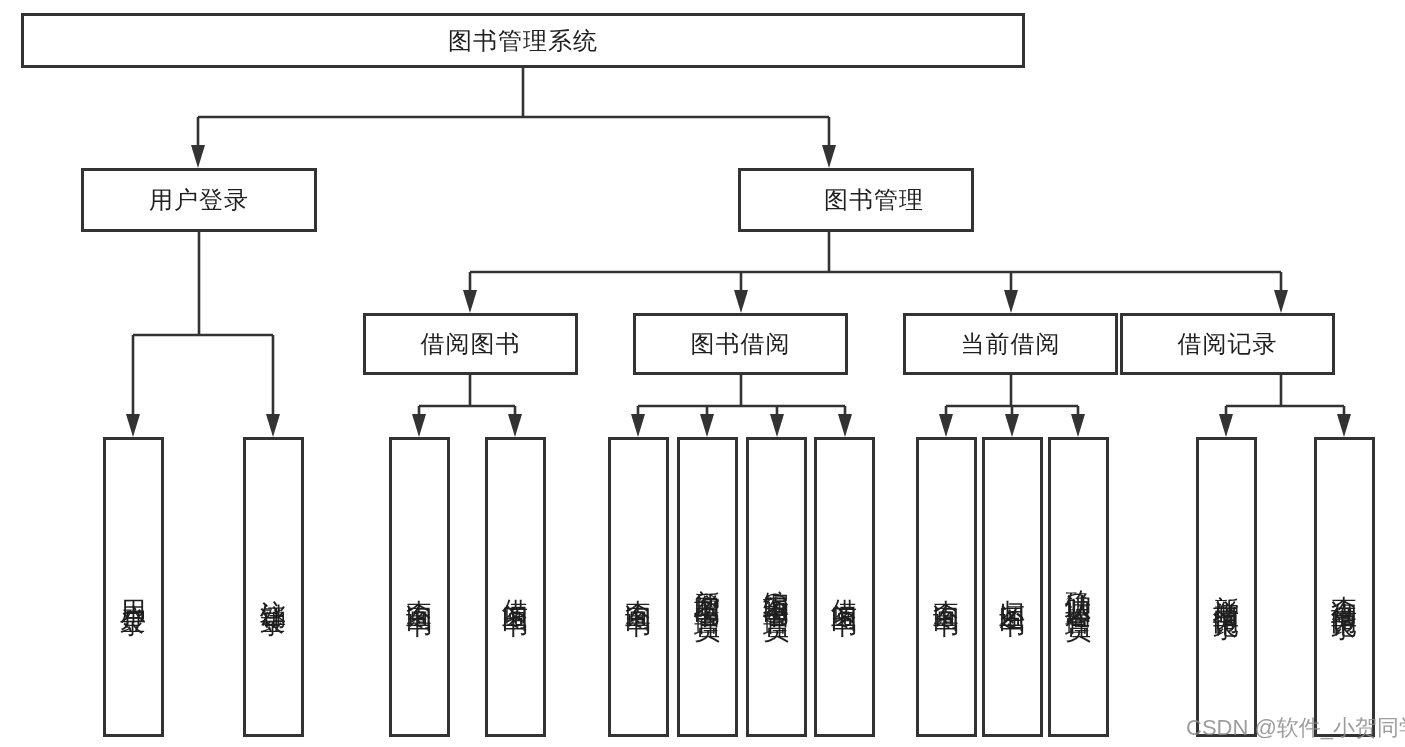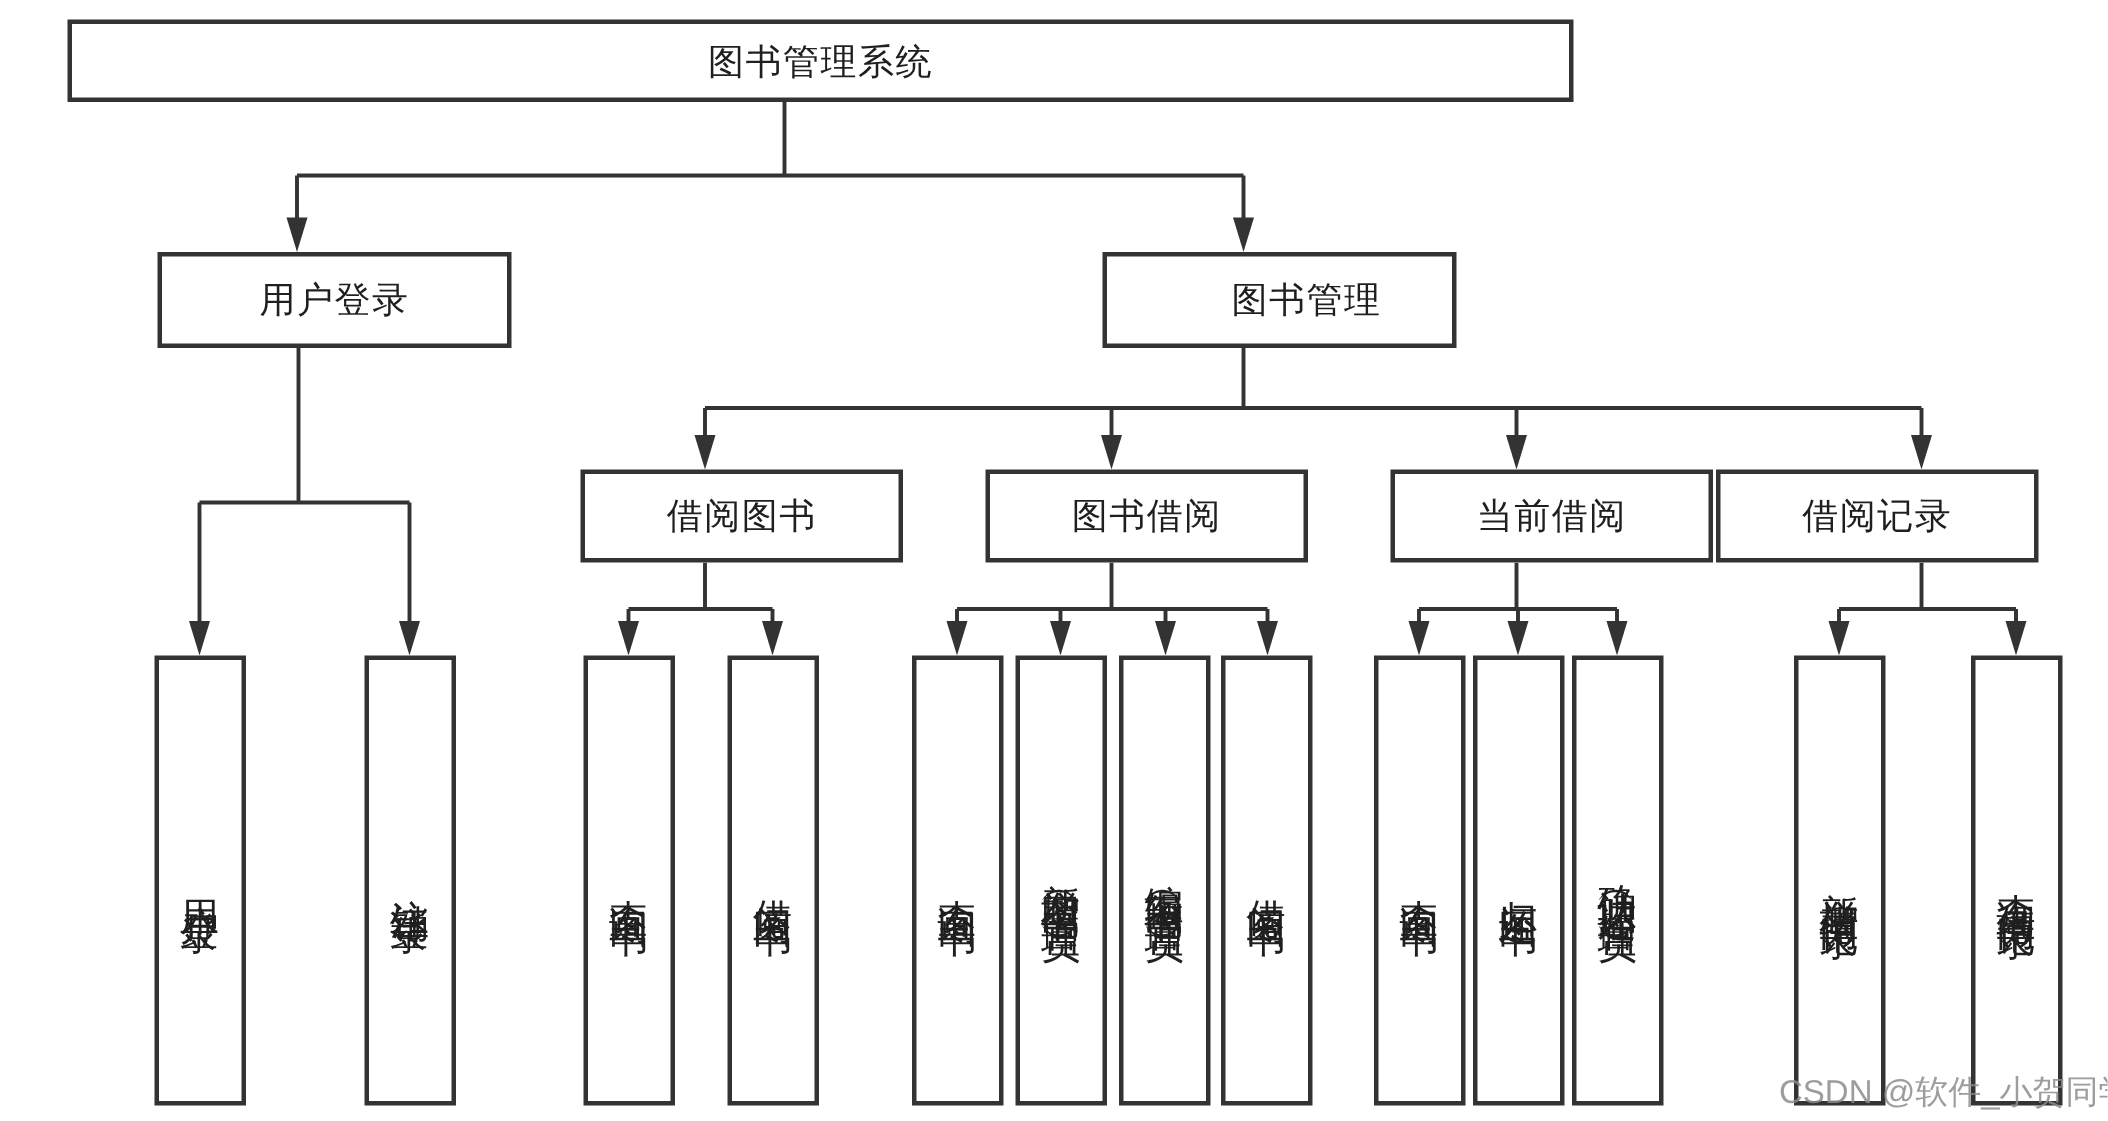--- a/index.html
+++ b/index.html
@@ -41,21 +41,20 @@
     border:3px solid var(--line);
     display:flex;
     align-items:center;
     justify-content:center;
     color:var(--text);
   }
   .node.h{
     font-size:24px;
     letter-spacing:1px;
     white-space:nowrap;
-    margin-left:24px;
   }
   .node.root{left:21px;top:13px;width:1004px;height:55px;}
   .node.l2{top:168px;width:236px;height:64px;}
   .node.l3{top:313px;width:215px;height:62px;}
   .leaf{
     position:absolute;
     top:437px;
     width:61px;
     height:300px;
     background:#ffffff;
@@ -121,21 +120,21 @@
     <polygon points="1071,414 1085,414 1078,437"></polygon>
 
     <path d="M1281 375 V406 M1226 406 H1344 M1226 406 V416 M1344 406 V416"></path>
     <polygon points="1219,414 1233,414 1226,437"></polygon>
     <polygon points="1337,414 1351,414 1344,437"></polygon>
   </svg>
 
   <div class="node h root">图书管理系统</div>
 
   <div class="node h l2" style="left:81px;">用户登录</div>
-  <div class="node h l2" style="left:711px;padding-left:36px;">图书管理</div>
+  <div class="node h l2" style="left:738px;padding-left:36px;">图书管理</div>
 
   <div class="node h l3" style="left:363px;">借阅图书</div>
   <div class="node h l3" style="left:903px;">当前借阅</div>
   <div class="node h l3" style="left:633px;">图书借阅</div>
   <div class="node h l3" style="left:1120px;">借阅记录</div>
 
   <div class="leaf" style="left:103px;">
     <span>用户登录</span>
   </div>
   <div class="leaf" style="left:243px;">

